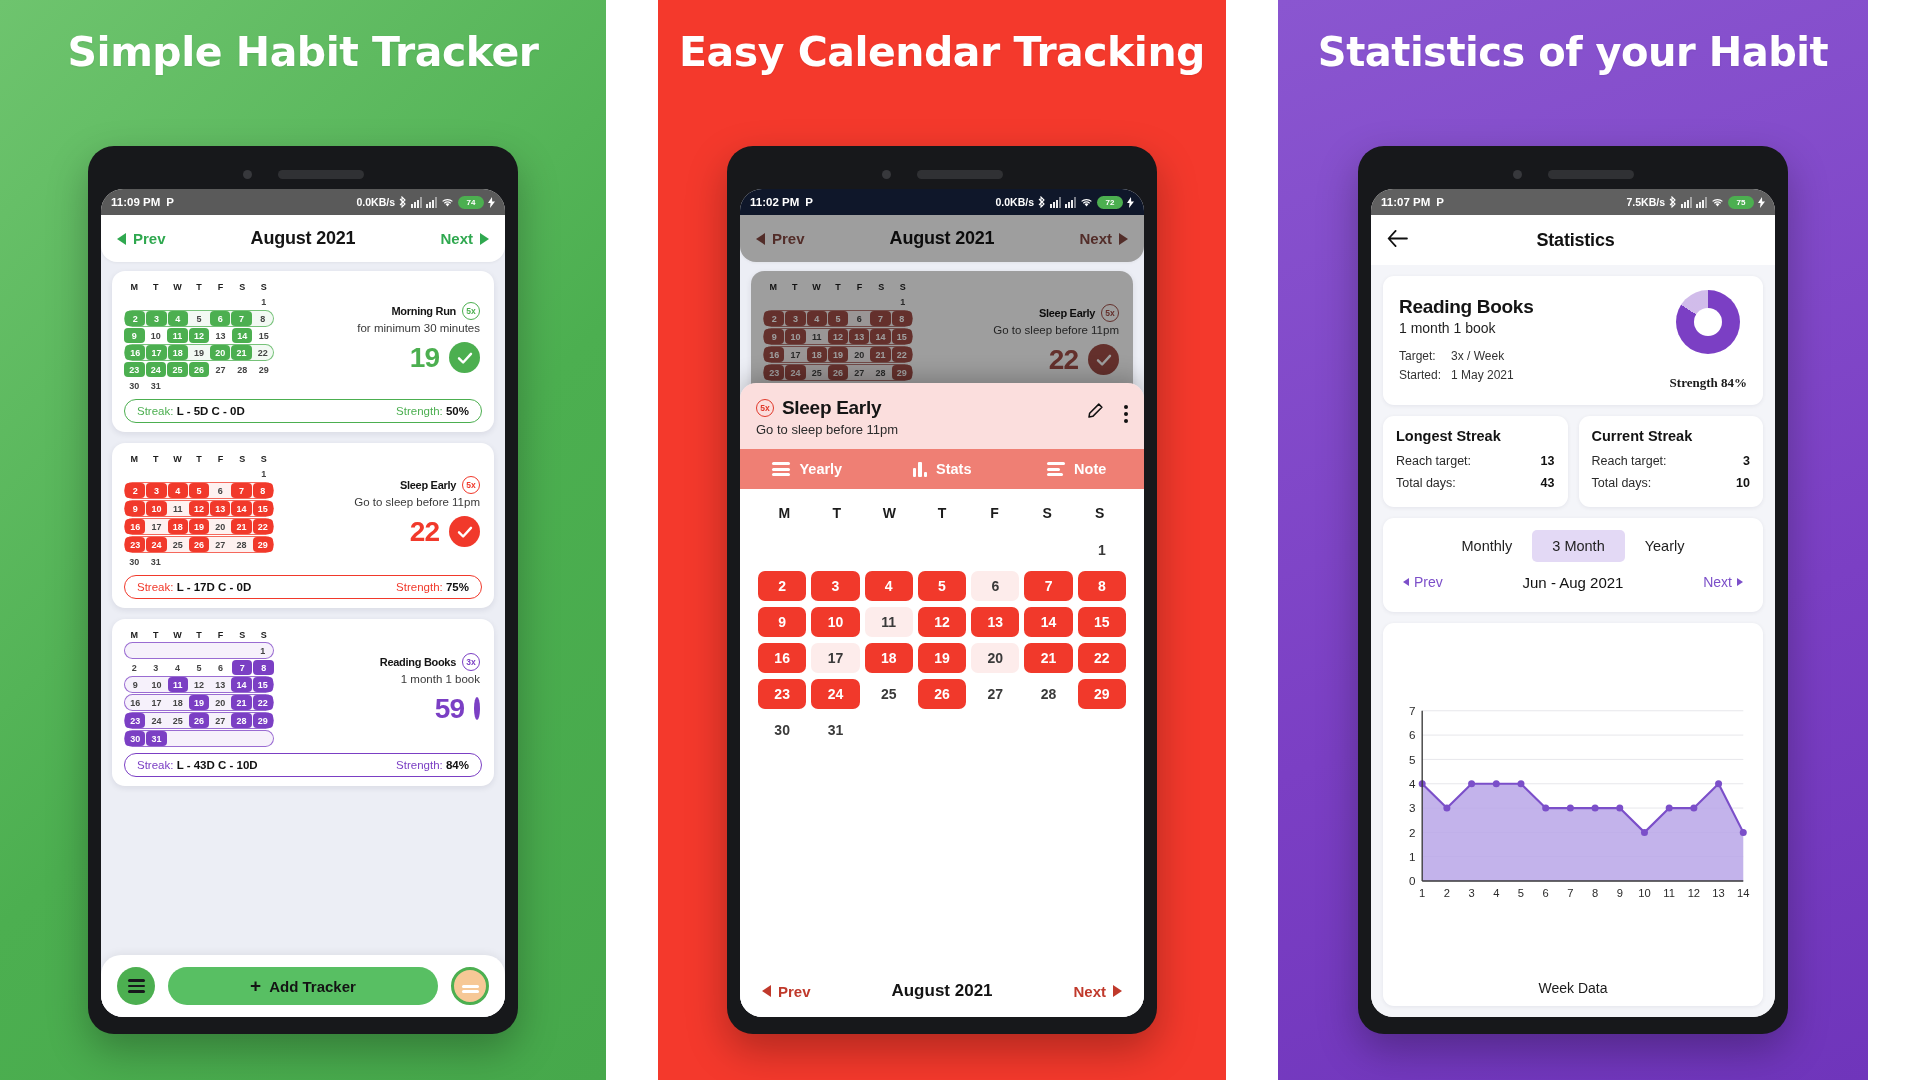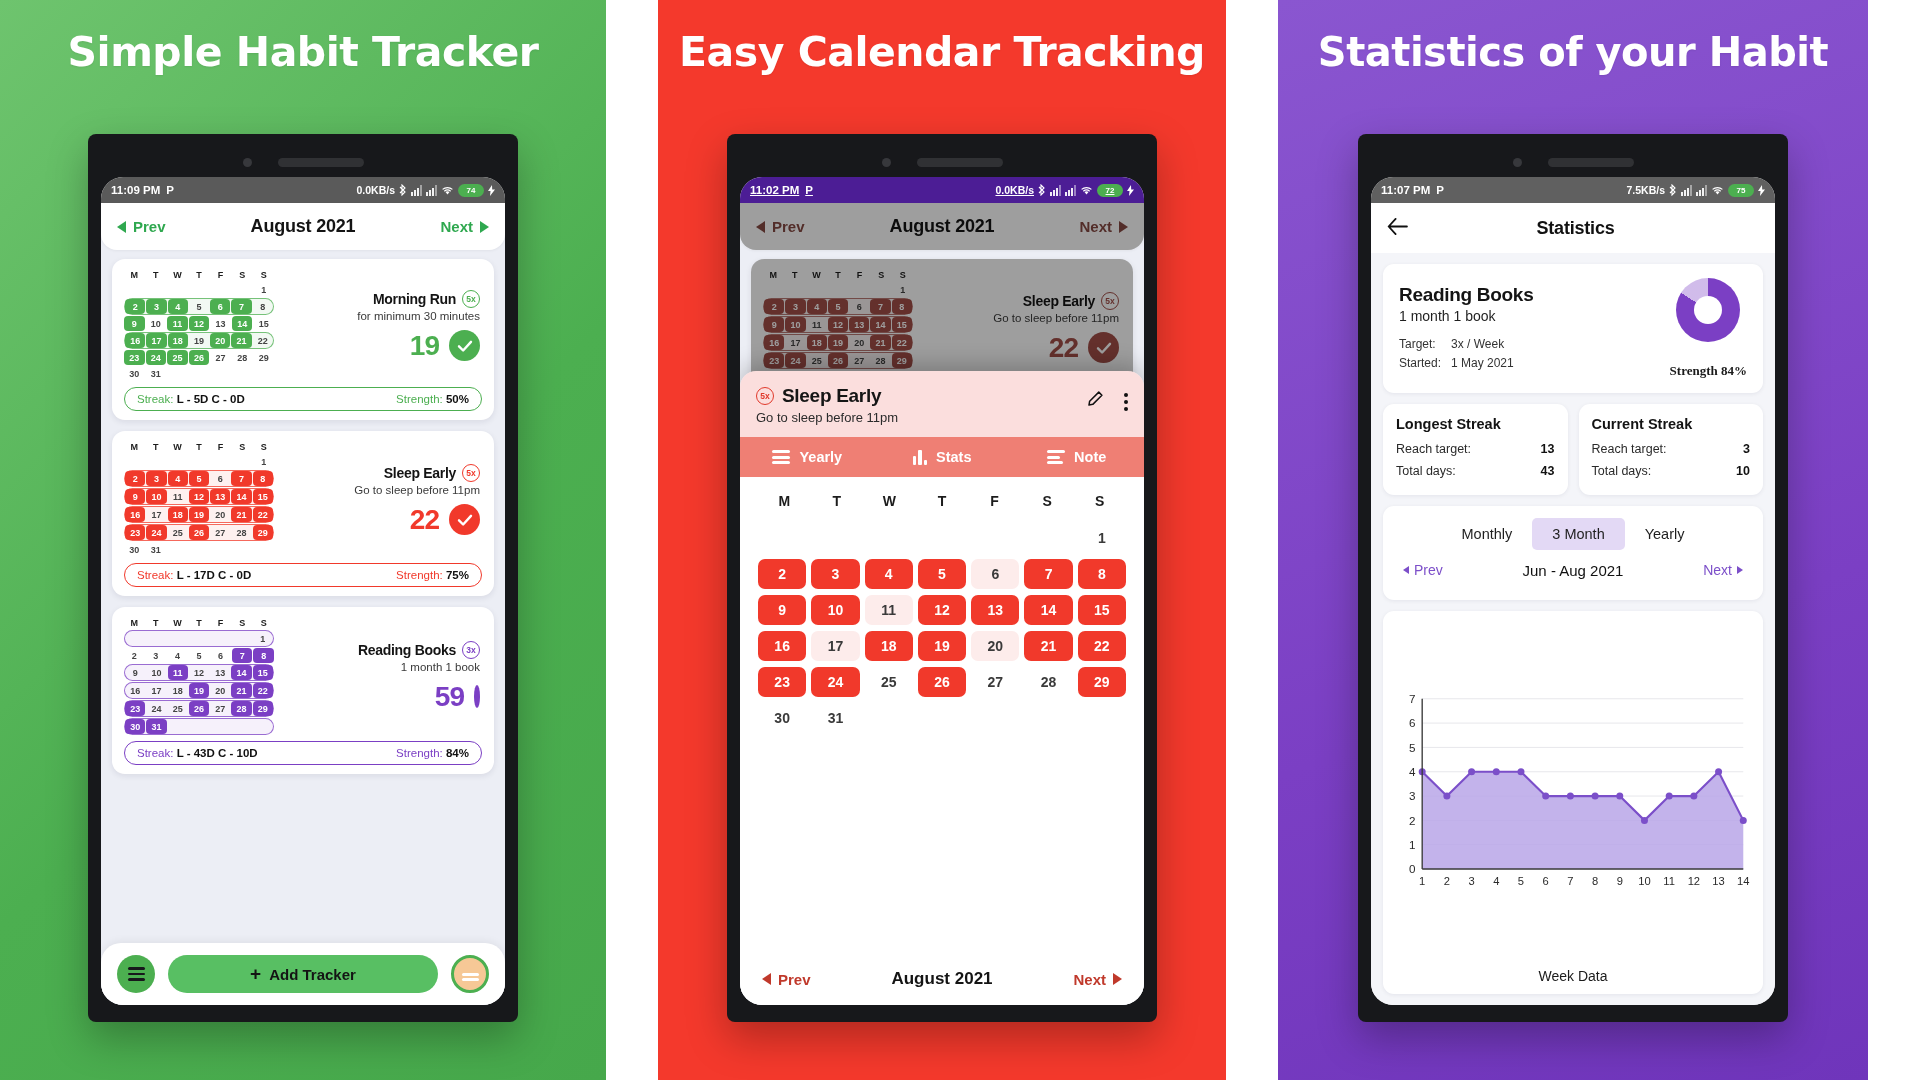--- a/index.html
+++ b/index.html
@@ -23,23 +23,23 @@
     font-family: "DejaVu Sans", sans-serif;
     font-size: 42px; line-height: 1.1;
     text-shadow: 0 1px 2px rgba(0,0,0,0.08);
   }
   .panel.green .panel-title { font-size: 41px; }
   .panel.red .panel-title { font-size: 41px; }
   .panel.purple .panel-title { font-size: 40px; }
 
   
   .phone {
-    position: absolute; bottom: 58px; left: 50%; transform: translateX(-50%);
+    position: absolute; bottom: 46px; left: 50%; transform: translateX(-50%);
     background: #17181b;
-    border-radius: 8px;
+    border-radius: 26px;
     padding: 13px 13px 13px 13px;
     box-shadow: 0 16px 40px rgba(0,0,0,0.28);
   }
   .phone.p1 { width: 430px; height: 888px; }
   .phone.p2 { width: 430px; height: 888px; }
   .phone.p3 { width: 430px; height: 888px; }
 
   .notch-bar {
     height: 30px; display: flex; align-items: center; justify-content: center; gap: 26px;
   }
@@ -104,21 +104,21 @@
   .wk.streak { border: 1.2px solid currentColor; border-radius: 9px; }
   .day {
     height: 15px; display: flex; align-items: center; justify-content: center;
     font-size: 9px; font-weight: 600; color: #444; border-radius: 4px;
   }
   .day.on { color: #fff; font-weight: 700; }
   .day.blank { visibility: hidden; }
 
   .card-right { flex: 1; display: flex; flex-direction: column; align-items: flex-end; justify-content: center; padding-right: 2px;}
   .habit-title { display: flex; align-items: center; gap: 6px; }
-  .habit-title h3 { font-size: 14px; font-weight: 700; color: #141414; letter-spacing: -.3px; }
+  .habit-title h3 { font-size: 11px; font-weight: 700; color: #141414; letter-spacing: -.3px; }
   .freq-badge {
     width: 18px; height: 18px; border-radius: 50%; border: 1.5px solid currentColor;
     display: flex; align-items: center; justify-content: center;
     font-size: 8.5px; font-weight: 700;
   }
   .habit-sub { font-size: 11.5px; color: #3a3a3a; margin-top: 2px; }
   .count-row { display: flex; align-items: center; gap: 10px; margin-top: 8px; }
   .count-num { font-size: 28px; font-weight: 700; letter-spacing: -1px; }
   .check-circle {
     width: 31px; height: 31px; border-radius: 50%;
@@ -152,21 +152,21 @@
     font-size: 15px; font-weight: 700; color: #141414; font-family: inherit; cursor: pointer;
   }
   .avatar-round {
     width: 38px; height: 38px; border-radius: 50%; flex: 0 0 38px;
     background: #f6c896; border: 3px solid #4caf50;
     display: flex; align-items: center; justify-content: center;
   }
   .avatar-round i { display:block; width: 17px; height: 3px; background: #fff; border-radius: 2px; box-shadow: 0 5px 0 #fff; }
 
   
-  .p2 .statusbar { background: #4c1d95; text-decoration: underline; }
+  .p2 .statusbar { background: #0f172a; }
   .p2 .batt { background: #4caf50; }
   .p2-body { flex: 1; position: relative; background: #eceef5; display:flex; flex-direction:column; min-height:0; }
   .dim { filter: grayscale(.55) brightness(.62); }
 
   .sheet {
     position: absolute; left: 0; right: 0; bottom: 0; top: 168px;
     display: flex; flex-direction: column;
     border-radius: 16px 16px 0 0; overflow: hidden;
     box-shadow: 0 -6px 22px rgba(0,0,0,.22);
   }

